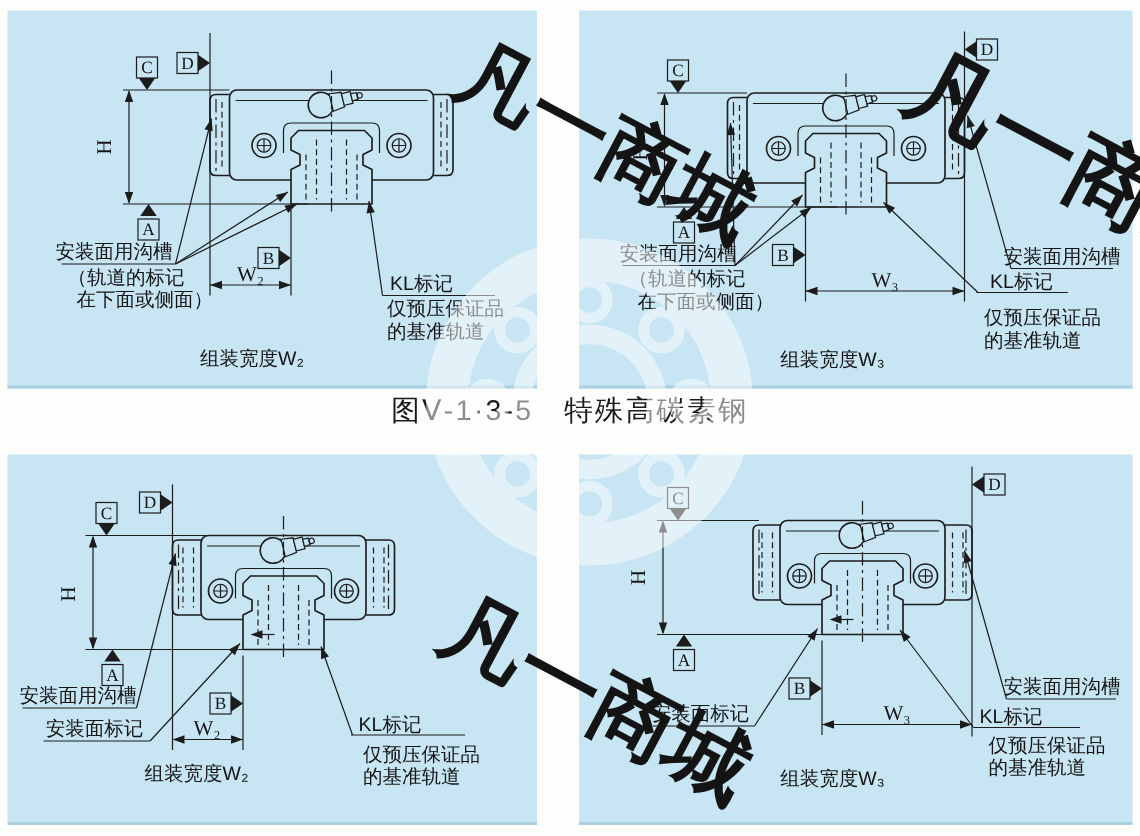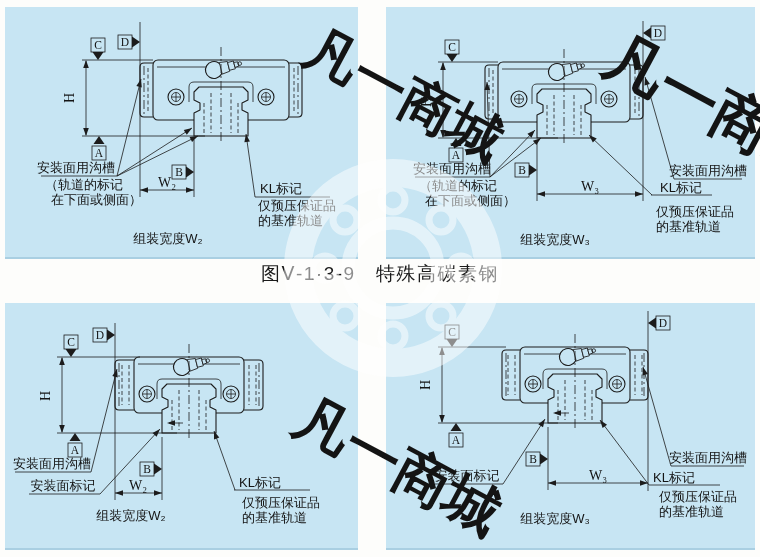--- a/index.html
+++ b/index.html
@@ -385,21 +385,21 @@
         <text x="322" y="159" class="cn" text-anchor="middle">安装面用沟槽</text>
         <line x1="285" y1="163" x2="358" y2="163" class="tn"></line>
         <text x="288" y="179" class="cn" text-anchor="middle">KL标记</text>
         <line x1="263" y1="182" x2="334" y2="182" class="tn"></line>
         <text x="273" y="198" class="cn" text-anchor="start">仅预压保证品</text>
         <text x="273" y="213" class="cn" text-anchor="start">的基准轨道</text>
         <text x="169" y="220" class="cap" text-anchor="middle">组装宽度W₃</text>
       </svg>
     </div>
 
-  <div class="figcap">图Ⅴ-1·3-9　特殊高碳素钢</div>
+  <div class="figcap">图Ⅴ-1·3-5　特殊高碳素钢</div>
 
   <svg class="wm" width="760" height="557">
     <g stroke="#ffffff" fill="none" opacity="0.5">
       <circle cx="393" cy="268" r="95" stroke-width="28"></circle>
       <circle cx="393" cy="268" r="45" stroke-width="13"></circle>
       <circle cx="461" cy="268" r="12" stroke-width="7"></circle>
       <circle cx="441" cy="316" r="12" stroke-width="7"></circle>
       <circle cx="393" cy="336" r="12" stroke-width="7"></circle>
       <circle cx="345" cy="316" r="12" stroke-width="7"></circle>
       <circle cx="325" cy="268" r="12" stroke-width="7"></circle>

